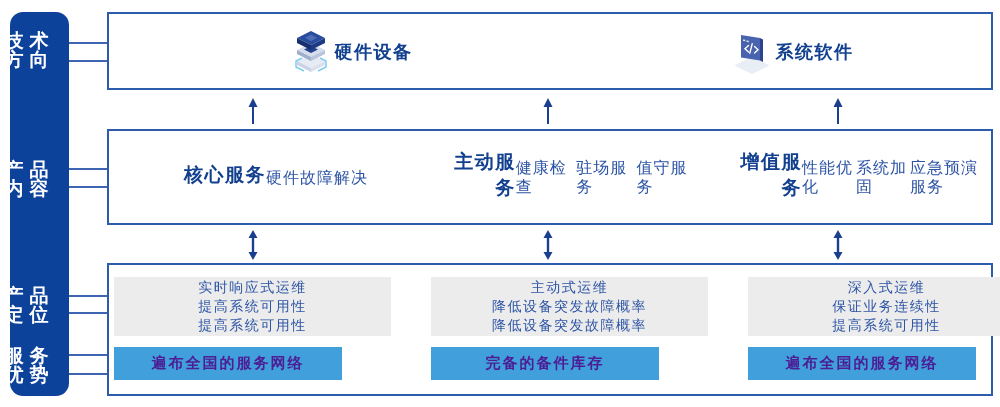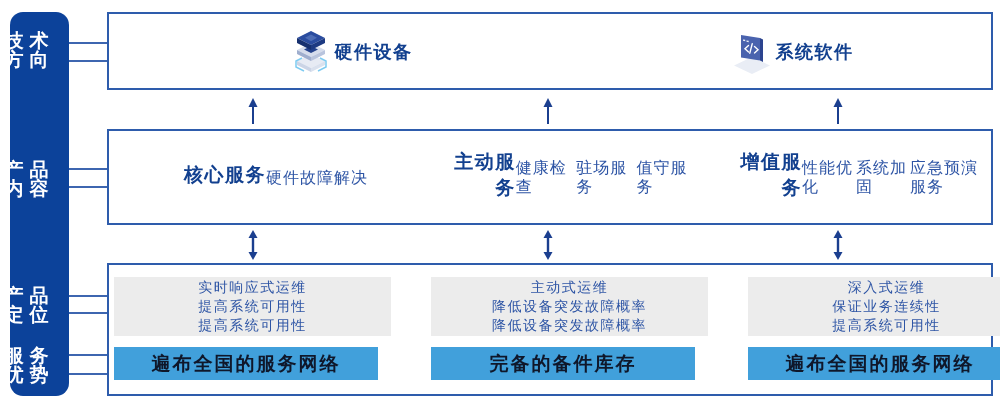--- a/index.html
+++ b/index.html
@@ -30,23 +30,23 @@
   .icon-wrap{height:46px;display:flex;align-items:flex-end;justify-content:center;}
 
   .svc-heading{font-size:19px;font-weight:700;letter-spacing:1.5px;color:#12408f;margin-bottom:5px;text-align:right;}
   .svc-item{font-size:16px;line-height:19px;letter-spacing:1px;color:#2e55a5;}
 
   #position-box .col{flex:0 0 277px;display:block;}
   #position-box{justify-content:space-between;}
   .panel{position:absolute;left:0;top:12px;width:277px;height:59px;background:#ececec;
          display:flex;flex-direction:column;align-items:center;justify-content:center;}
   .panel-line{font-size:14px;line-height:19px;letter-spacing:1.5px;color:#2e55a5;}
-  .bar{position:absolute;left:0;top:82px;width:264px;height:33px;background:#41a0db;
-       display:flex;align-items:center;justify-content:center;color:#0f172a;
-       font-size:19px;font-weight:700;letter-spacing:2px;}
+  .bar{position:absolute;left:0;top:82px;width:228px;height:33px;background:#41a0db;
+       display:flex;align-items:center;justify-content:center;color:#4c1d95;
+       font-size:15px;font-weight:700;letter-spacing:2px;}
 
   .arrow{position:absolute;}
 </style>
 </head>
 <body>
 
 <div id="canvas">
 
   <div class="sidebar"></div>
   <div class="side-label" style="top:33px;font-family:Liberation Mono, monospace;">技术

